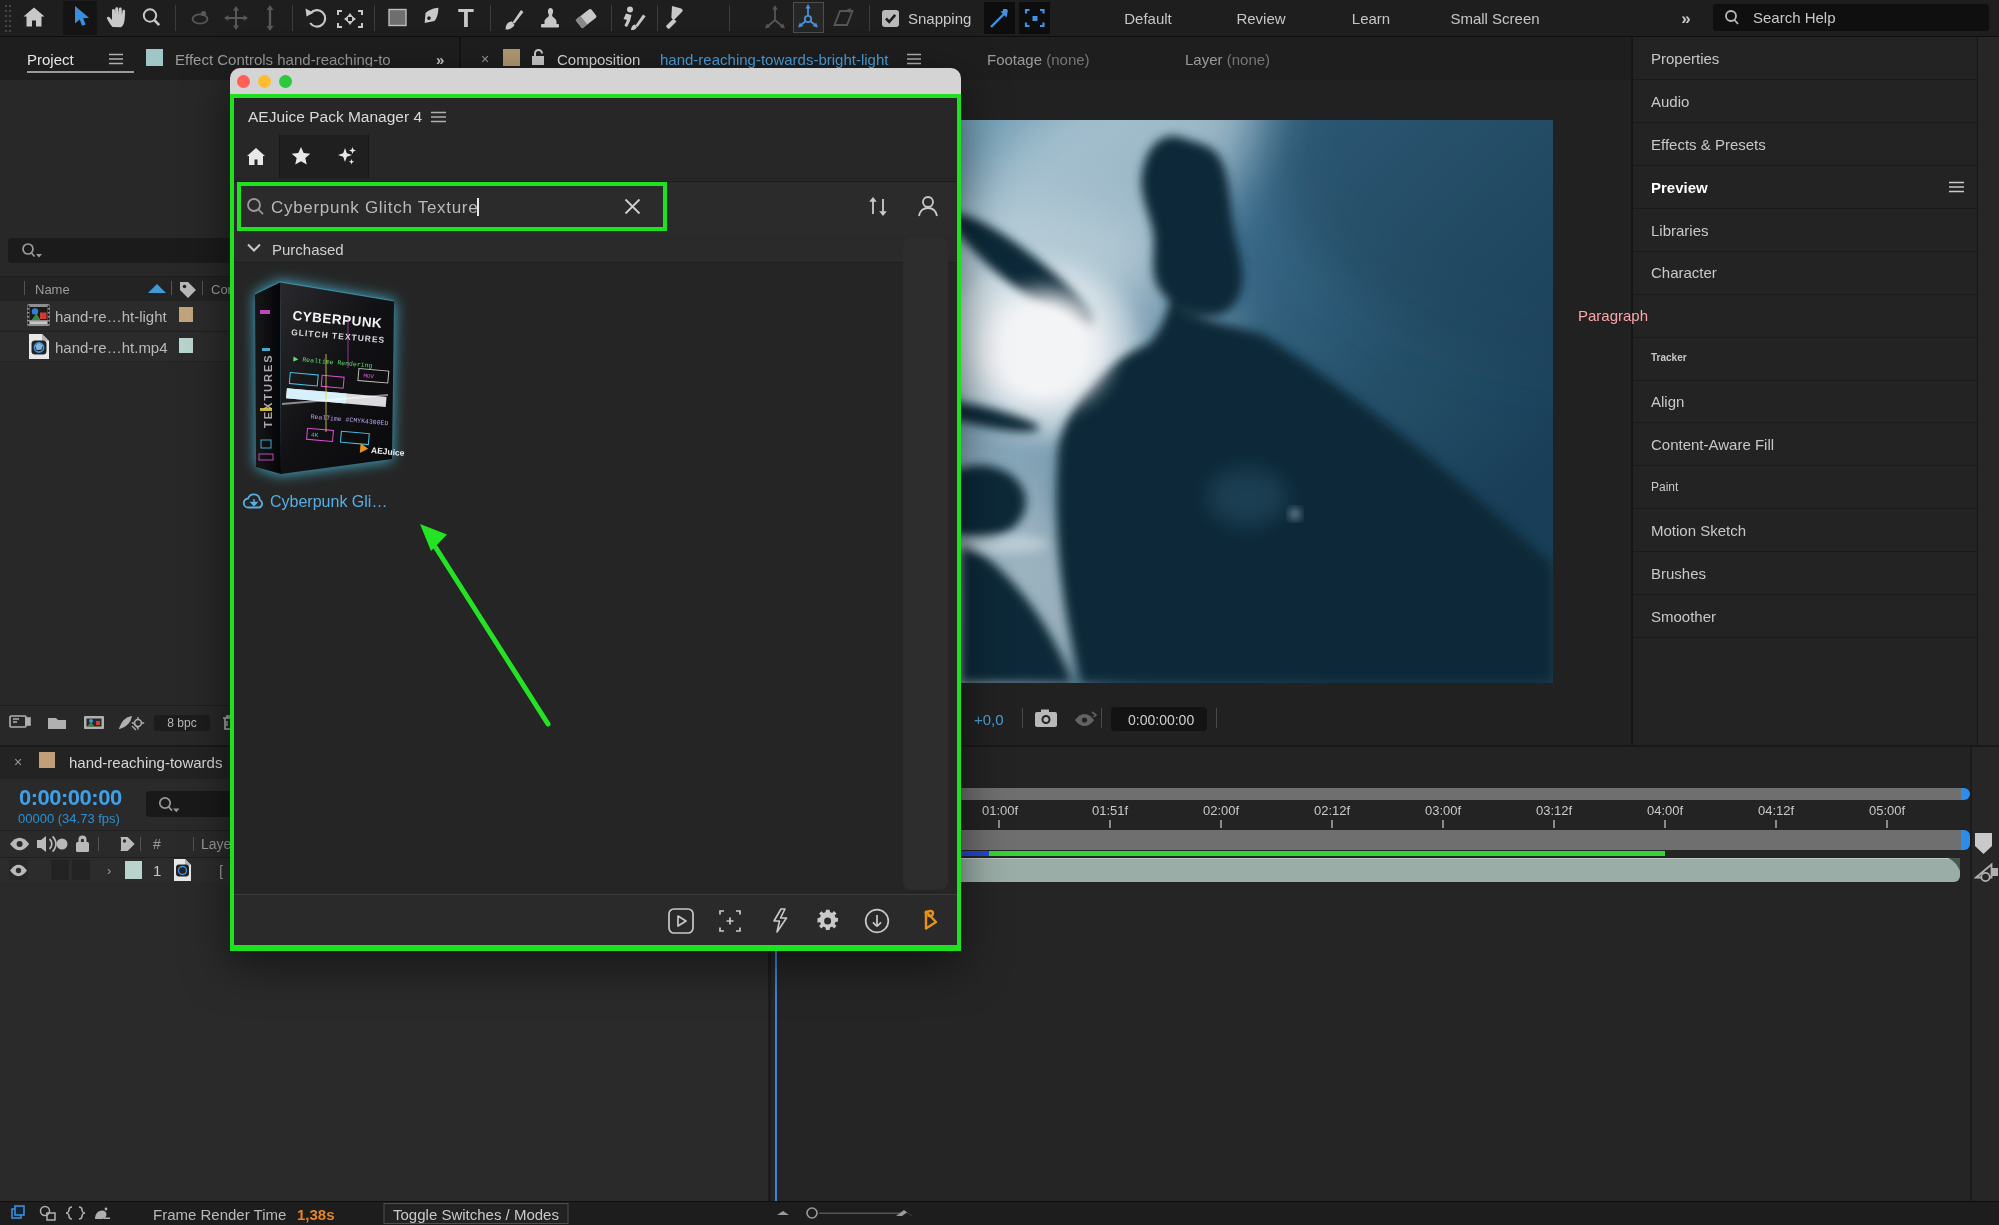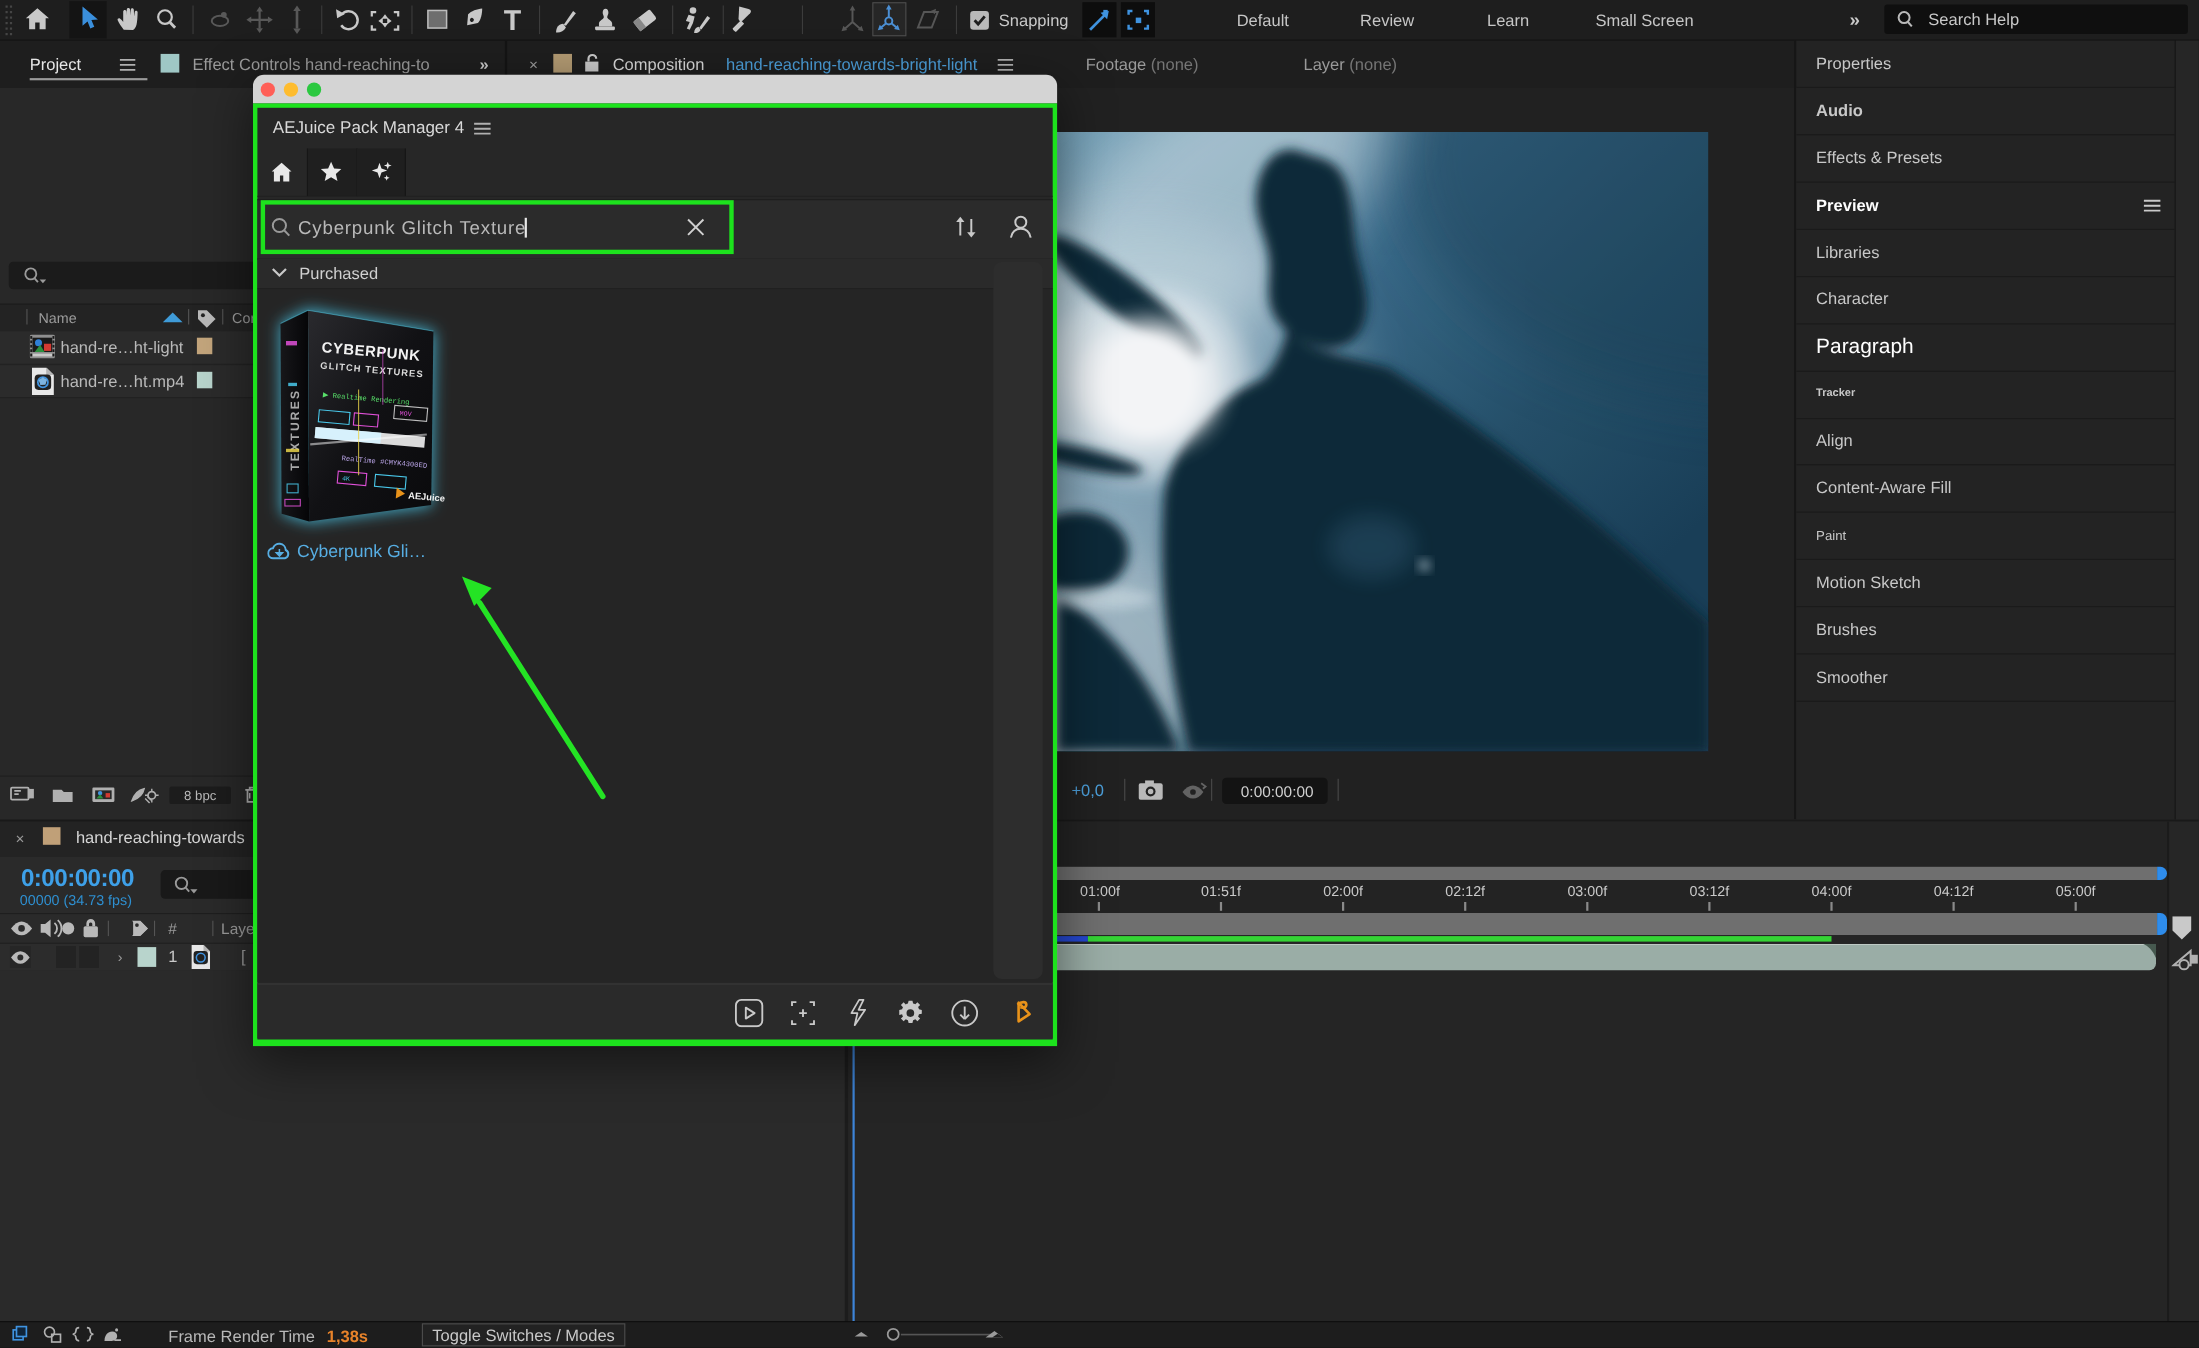--- a/index.html
+++ b/index.html
@@ -319,36 +319,36 @@
 <div class="abs" style="left:1111px;top:707px;width:96px;height:24px;background:#131313;border-radius:4px"></div>
 <div class="t" style="left:1128px;top:720px;font-size:14px;color:#d0d0d0">0:00:00:00</div>
 <div class="abs" style="left:1216px;top:708px;width:1px;height:20px;background:#4a4a4a"></div>
 
 <div class="abs" style="left:1631px;top:37px;width:2px;height:708px;background:#161616"></div>
 <div class="abs" style="left:1633px;top:37px;width:344px;height:708px;background:#232323"></div>
 <div class="abs" style="left:1977px;top:37px;width:1px;height:1188px;background:#161616"></div>
 <div class="abs" style="left:1978px;top:37px;width:21px;height:1188px;background:#262626"></div>
 <div class="t" style="left:1651px;top:58px;font-size:15px;color:#c8c8c8;font-weight:normal">Properties</div>
 <div class="abs" style="left:1633px;top:79px;width:344px;height:1px;background:#1a1a1a"></div>
-<div class="t" style="left:1651px;top:101px;font-size:15px;color:#c8c8c8;font-weight:bold">Audio</div>
+<div class="t" style="left:1651px;top:101px;font-size:15px;color:#c8c8c8;font-weight:normal">Audio</div>
 <div class="abs" style="left:1633px;top:122px;width:344px;height:1px;background:#1a1a1a"></div>
 <div class="t" style="left:1651px;top:144px;font-size:15px;color:#c8c8c8;font-weight:normal">Effects &amp; Presets</div>
 <div class="abs" style="left:1633px;top:165px;width:344px;height:1px;background:#1a1a1a"></div>
 <div class="t" style="left:1651px;top:187px;font-size:15px;color:#ffffff;font-weight:bold">Preview</div>
 <svg class="abs" style="left:1948px;top:180px" width="18" height="14">
       <g stroke="#c9c9c9" stroke-width="1.7">
         <path d="M1 2.5h15M1 7h15M1 11.5h15"></path>
       </g>
     </svg>
 <div class="abs" style="left:1633px;top:208px;width:344px;height:1px;background:#1a1a1a"></div>
 <div class="t" style="left:1651px;top:230px;font-size:15px;color:#c8c8c8;font-weight:normal">Libraries</div>
 <div class="abs" style="left:1633px;top:251px;width:344px;height:1px;background:#1a1a1a"></div>
 <div class="t" style="left:1651px;top:272px;font-size:15px;color:#c8c8c8;font-weight:normal">Character</div>
 <div class="abs" style="left:1633px;top:294px;width:344px;height:1px;background:#1a1a1a"></div>
-<div class="t" style="left:1651px;top:315px;font-size:19px;color:#ffffff;font-weight:normal">Paragraph</div>
+<div class="t" style="left:1578px;top:315px;font-size:15px;color:#fca5a5;font-weight:normal">Paragraph</div>
 <div class="abs" style="left:1633px;top:337px;width:344px;height:1px;background:#1a1a1a"></div>
 <div class="t" style="left:1651px;top:358px;font-size:10px;color:#c8c8c8;font-weight:bold">Tracker</div>
 <div class="abs" style="left:1633px;top:380px;width:344px;height:1px;background:#1a1a1a"></div>
 <div class="t" style="left:1651px;top:401px;font-size:15px;color:#c8c8c8;font-weight:normal">Align</div>
 <div class="abs" style="left:1633px;top:422px;width:344px;height:1px;background:#1a1a1a"></div>
 <div class="t" style="left:1651px;top:444px;font-size:15px;color:#c8c8c8;font-weight:normal">Content-Aware Fill</div>
 <div class="abs" style="left:1633px;top:465px;width:344px;height:1px;background:#1a1a1a"></div>
 <div class="t" style="left:1651px;top:487px;font-size:12px;color:#c8c8c8;font-weight:normal">Paint</div>
 <div class="abs" style="left:1633px;top:508px;width:344px;height:1px;background:#1a1a1a"></div>
 <div class="t" style="left:1651px;top:530px;font-size:15px;color:#c8c8c8;font-weight:normal">Motion Sketch</div>

